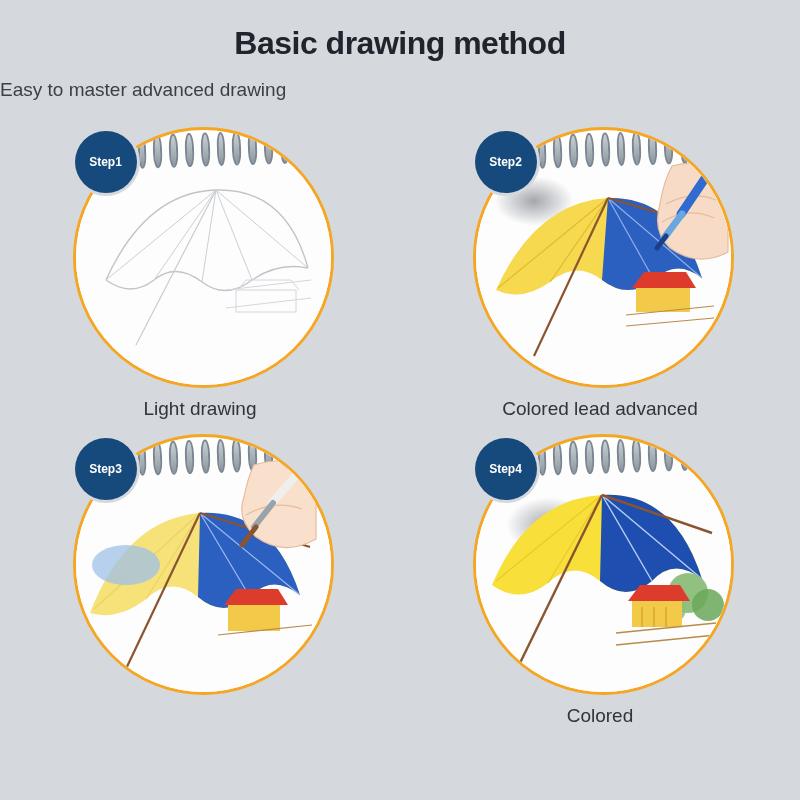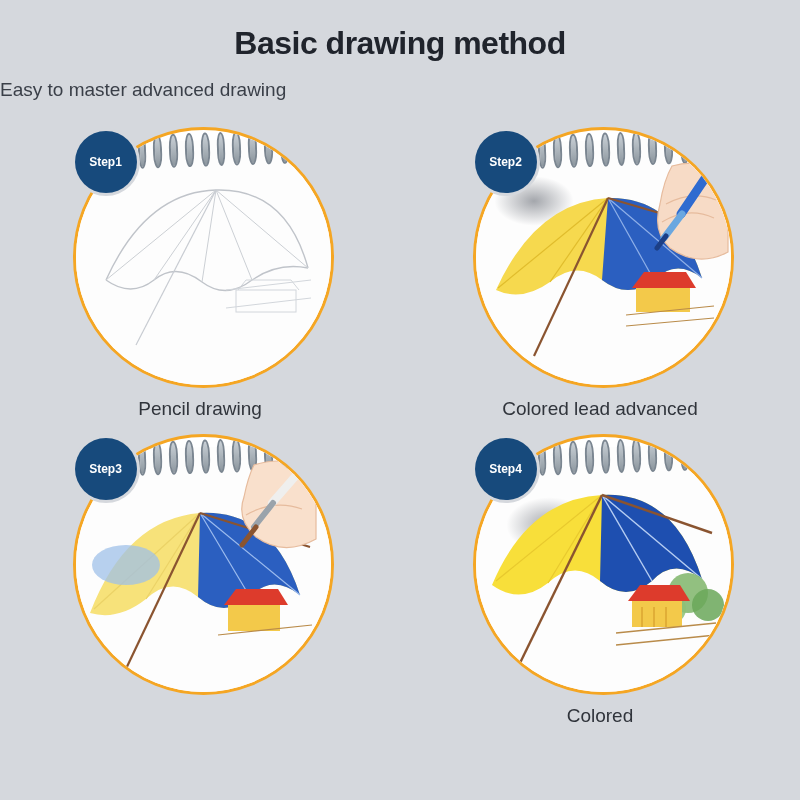--- a/index.html
+++ b/index.html
@@ -173,21 +173,21 @@
               <path d="M140 60 L60 215" fill="none" stroke="#c8ccd2" stroke-width="1.2"></path>
               <path d="M150 160 L235 150" fill="none" stroke="#d2d6db" stroke-width="1"></path>
               <path d="M150 178 L235 168" fill="none" stroke="#d2d6db" stroke-width="1"></path>
               <rect x="160" y="160" width="60" height="22" fill="none" stroke="#d2d6db" stroke-width="1"></rect>
               <path d="M162 160 l8 -10 l45 0 l8 10" fill="none" stroke="#d2d6db" stroke-width="1"></path>
             </svg>
           </div>
         </div>
         <div class="badge">Step1</div>
       </div>
-      <div class="caption">Pencil drawing</div>
+      <div class="caption">Light drawing</div>
     </div>
 
     <div class="cell">
       <div class="circle-wrap">
         <div class="circle">
           <div class="art">
             <div class="paper"></div>
             <div class="spiral">
               <div class="ring"></div>
                 <div class="ring"></div>

